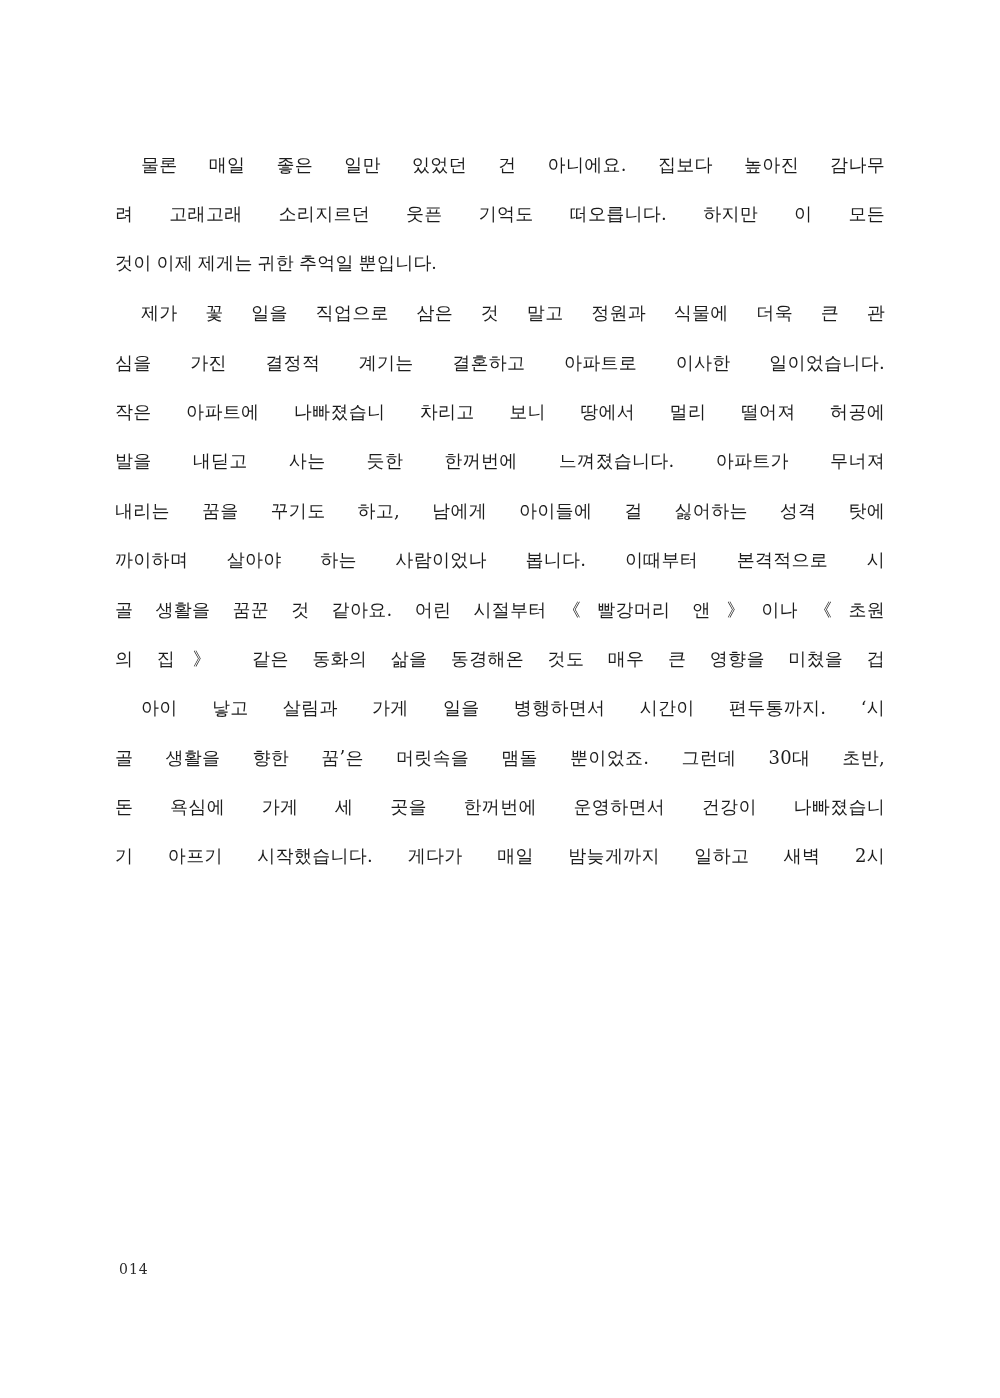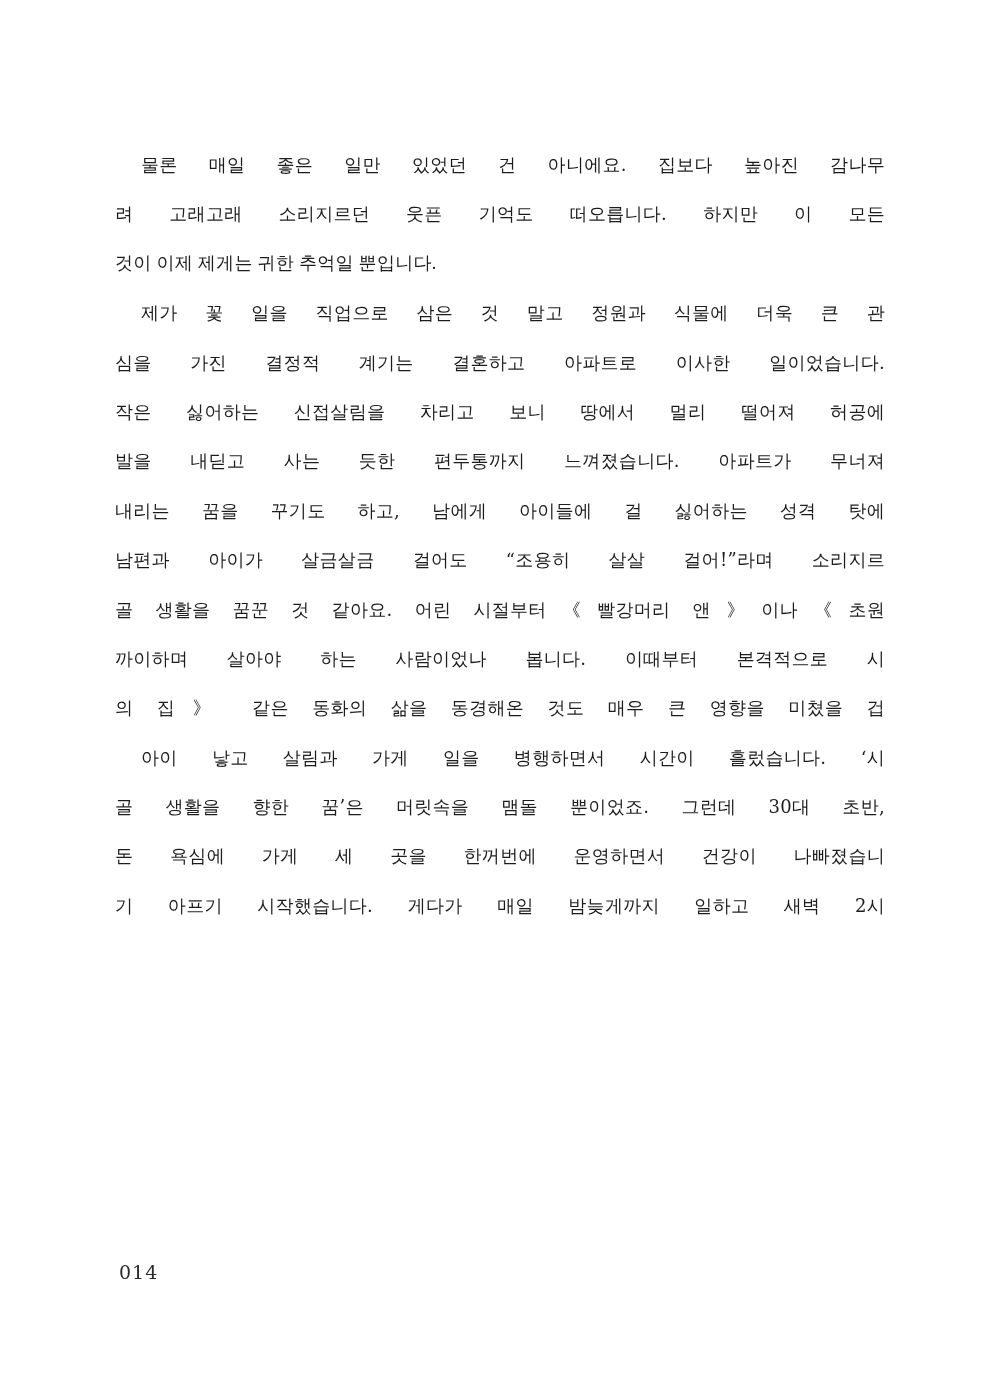--- a/index.html
+++ b/index.html
@@ -37,42 +37,41 @@
     text-align-last: left;
     font-family: Liberation Serif, serif;
   }
   .line.indent {
     padding-left: 26px;
   }
   .page-number {
     position: absolute;
     left: 119px;
     top: 1261px;
-    font-size: 19px;
+    font-size: 14px;
     letter-spacing: 1px;
     color: #2a2a2a;
     font-family: "DejaVu Serif", "Liberation Serif", serif;
   }
 </style>
 </head>
 <body>
 
 <div class="page">
   <div class="text-block">
       <div class="line indent">물론 매일 좋은 일만 있었던 건 아니에요. 집보다 높아진 감나무</div>
       <div class="line">려 고래고래 소리지르던 웃픈 기억도 떠오릅니다. 하지만 이 모든</div>
       <div class="line last">것이 이제 제게는 귀한 추억일 뿐입니다.</div>
       <div class="line indent">제가 꽃 일을 직업으로 삼은 것 말고 정원과 식물에 더욱 큰 관</div>
       <div class="line">심을 가진 결정적 계기는 결혼하고 아파트로 이사한 일이었습니다.</div>
-      <div class="line">작은 싫어하는 신접살림을 차리고 보니 땅에서 멀리 떨어져 허공에</div>
-      <div class="line">발을 내딛고 사는 듯한 편두통까지 느껴졌습니다. 아파트가 무너져</div>
+      <div class="line">작은 아파트에 나빠졌습니 차리고 보니 땅에서 멀리 떨어져 허공에</div>
+      <div class="line">발을 내딛고 사는 듯한 한꺼번에 느껴졌습니다. 아파트가 무너져</div>
       <div class="line">내리는 꿈을 꾸기도 하고, 남에게 아이들에 걸 싫어하는 성격 탓에</div>
-      <div class="line">남편과 아이가 살금살금 걸어도 “조용히 살살 걸어!”라며 소리지르</div>
+      <div class="line">까이하며 살아야 하는 사람이었나 봅니다. 이때부터 본격적으로 시</div>
       <div class="line">골 생활을 꿈꾼 것 같아요. 어린 시절부터《빨강머리 앤》이나《초원</div>
-      <div class="line">까이하며 살아야 하는 사람이었나 봅니다. 이때부터 본격적으로 시</div>
       <div class="line">의 집》 같은 동화의 삶을 동경해온 것도 매우 큰 영향을 미쳤을 겁</div>
-      <div class="line indent">아이 낳고 살림과 가게 일을 병행하면서 시간이 흘렀습니다. ‘시</div>
+      <div class="line indent">아이 낳고 살림과 가게 일을 병행하면서 시간이 편두통까지. ‘시</div>
       <div class="line">골 생활을 향한 꿈’은 머릿속을 맴돌 뿐이었죠. 그런데 30대 초반,</div>
       <div class="line">돈 욕심에 가게 세 곳을 한꺼번에 운영하면서 건강이 나빠졌습니</div>
       <div class="line">기 아프기 시작했습니다. 게다가 매일 밤늦게까지 일하고 새벽 2시</div>
     </div>
   <div class="page-number">014</div>
 </div>
 
 </body></html>

